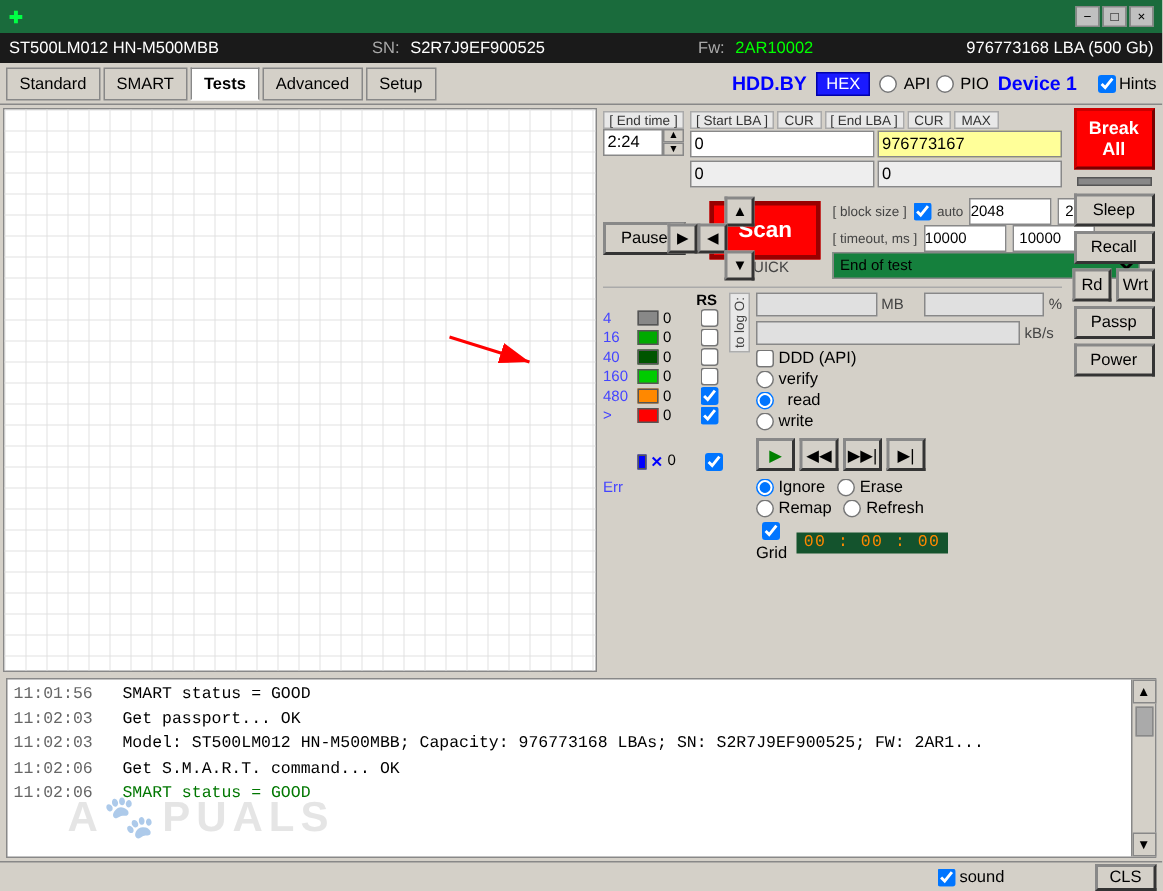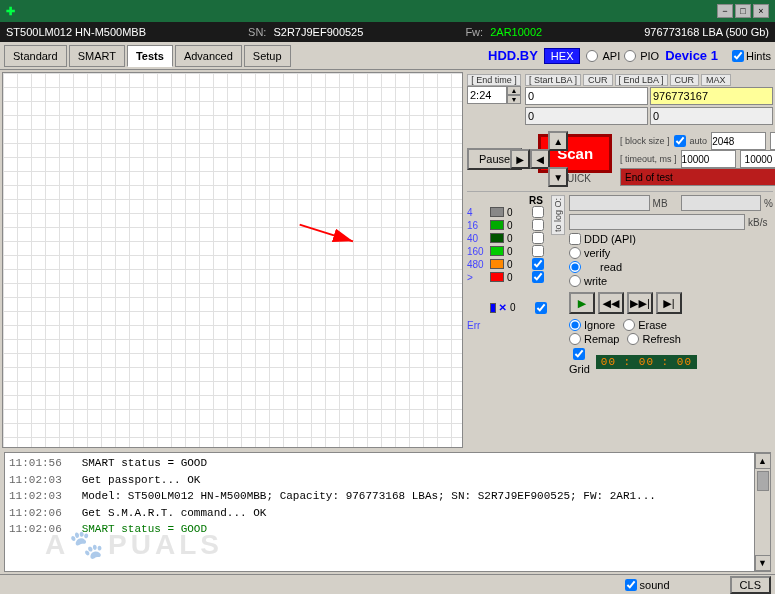--- a/index.html
+++ b/index.html
@@ -318,21 +318,21 @@
       width: 55px;
     }
 
     .end-test-row {
       display: flex;
       align-items: center;
       gap: 4px;
     }
     .end-test-select {
       border: 1px solid #888;
-      background: #b91c1c;
+      background: #15803d;
       height: 18px;
       font-size: 10px;
       flex: 1;
     }
     .stat-bar {
       flex: 1;
       height: 16px;
       border: 1px solid #888;
       background: #e0e0e0;
       position: relative;
@@ -703,21 +703,21 @@
 
           <div style="display:flex; flex-direction:column; gap:2px;">
             <div style="display:flex; align-items:center; gap:3px;">
               <input type="checkbox" style="">
               <span>DDD (API)</span>
             </div>
             <div style="display:flex; align-items:center; gap:3px;">
               <input type="radio" name="mode" style="">
               <span>verify</span>
             </div>
-            <div style="display:flex; align-items:flex-end; gap:19px;">
+            <div style="display:flex; align-items:flex-end; gap:9px;">
               <input type="radio" name="mode" checked="" style="">
               <span>read</span>
             </div>
             <div style="display:flex; align-items:center; gap:3px;">
               <input type="radio" name="mode" style="">
               <span>write</span>
             </div>
           </div>
 
           <div class="transport-row">
@@ -754,20 +754,32 @@
             <div class="grid-check-label">
               <input type="checkbox" checked="" style="">
               <span>Grid</span>
             </div>
             <span class="grid-timer">00 : 00 : 00</span>
           </div>
         </div>
       </div>
     </div>
 
+    <div class="far-right-panel">
+      <button class="break-all-btn">Break All</button>
+      <div style="background:#888; height:6px; width:50px; border:1px solid #555; margin:2px 0;"></div>
+      <button class="side-btn">Sleep</button>
+      <button class="side-btn">Recall</button>
+      <div style="display:flex; gap:3px;">
+        <button class="side-btn" style="width:26px; padding:3px 2px;">Rd</button>
+        <button class="side-btn" style="width:26px; padding:3px 2px;">Wrt</button>
+      </div>
+      <button class="side-btn">Passp</button>
+      <button class="side-btn">Power</button>
+    </div>
   </div>
 
   <div style="display:flex; margin:2px 4px; height:120px; border:1px solid #888; background:white; position:relative;">
     <div class="log-text-area">
       <div class="log-entry">
         <span style="color:#666;">11:01:56</span>
         &nbsp;
         <span>SMART status = GOOD</span>
       </div>
       <div class="log-entry">

